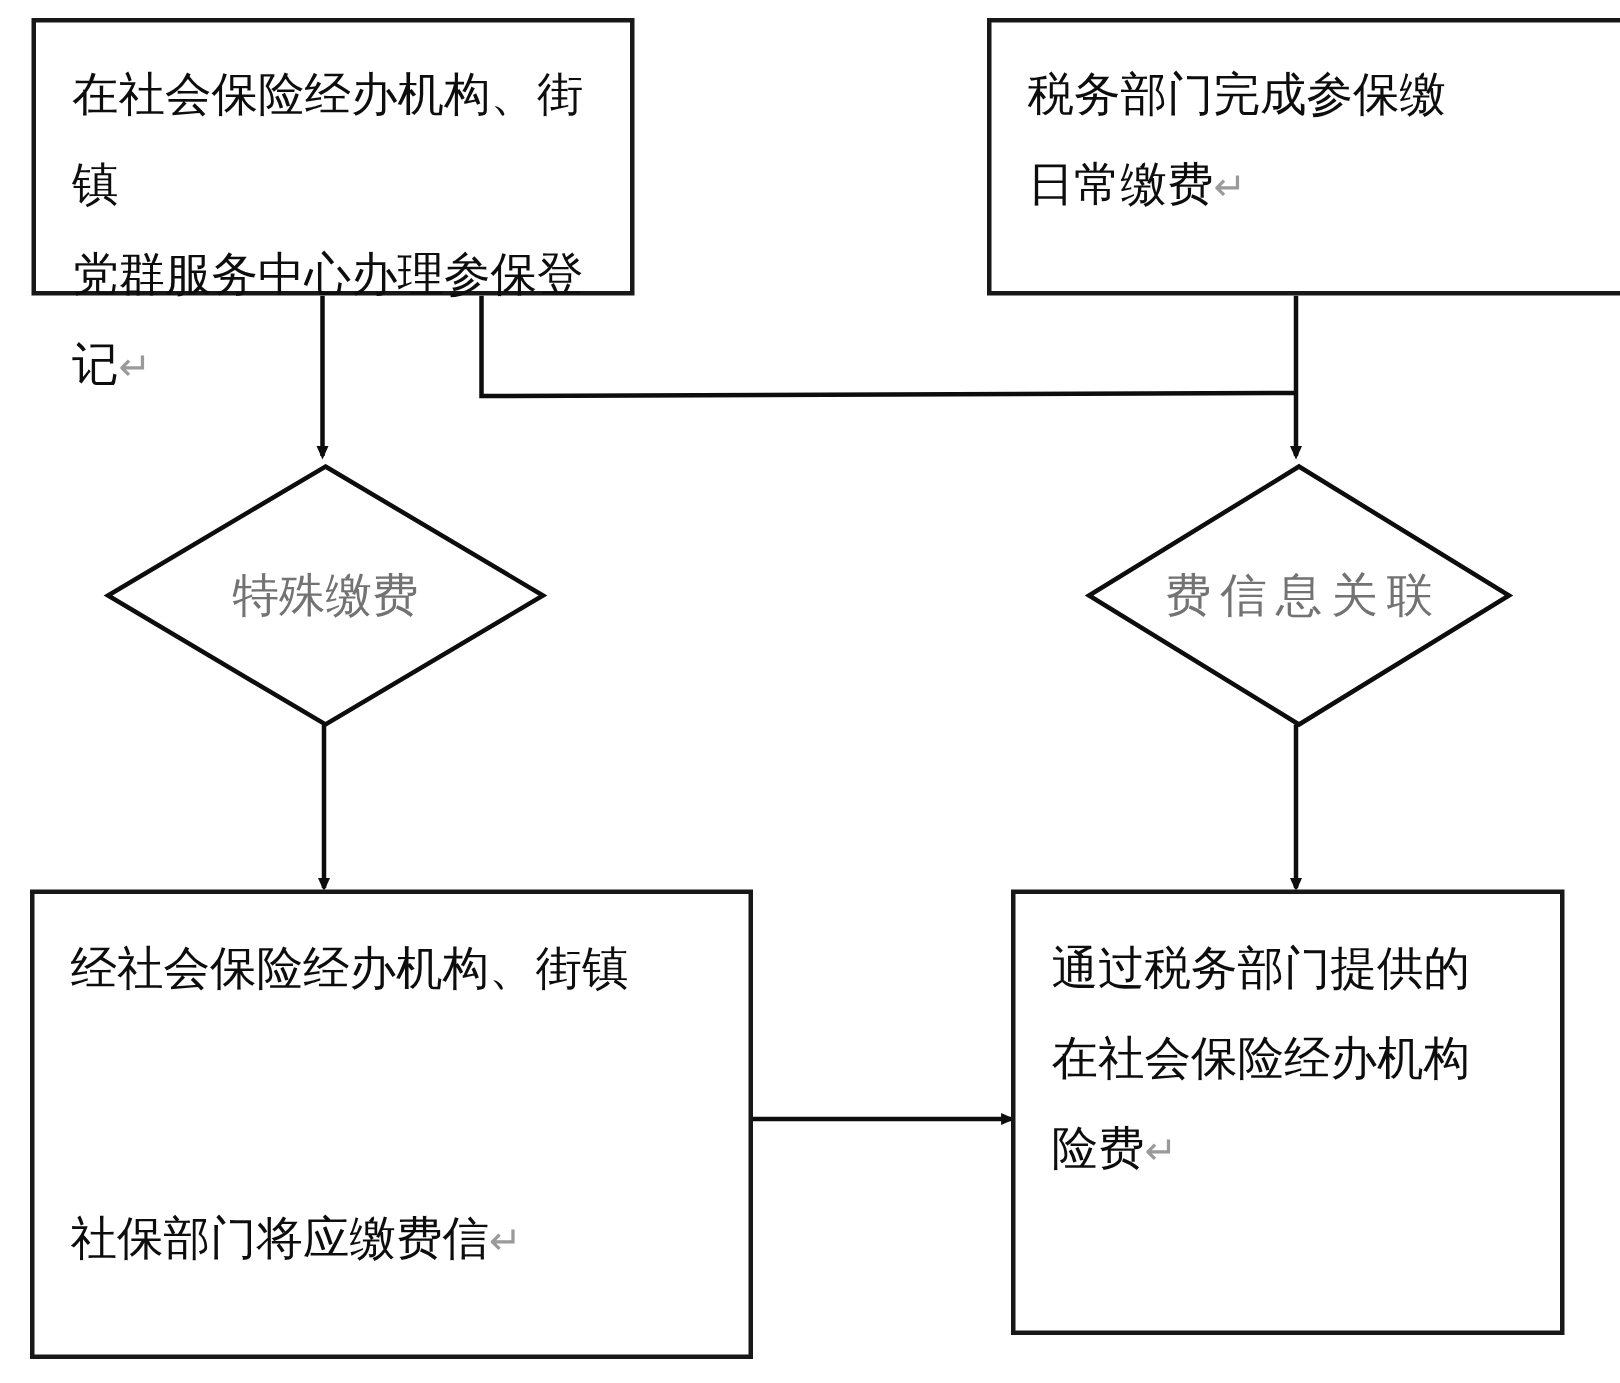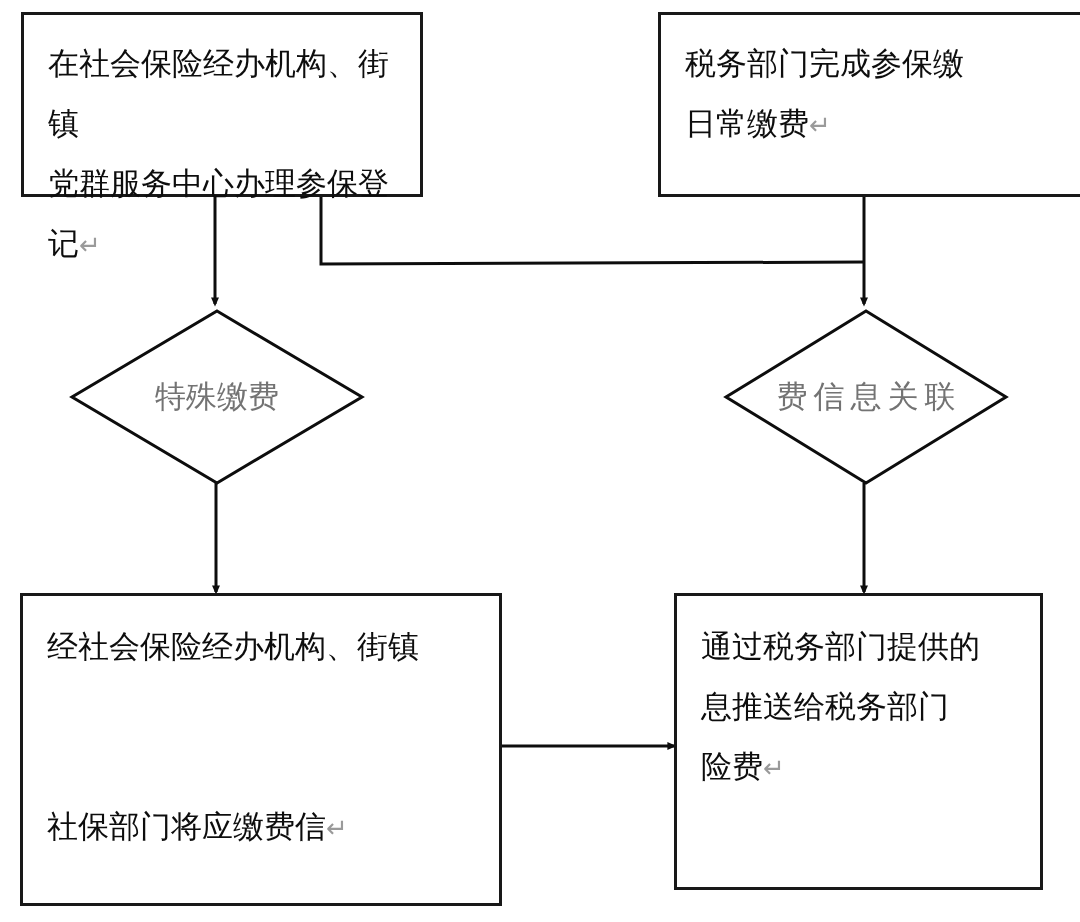--- a/index.html
+++ b/index.html
@@ -147,18 +147,18 @@
       <span>经社会保险经办机构、街镇</span><br>
       <br>
       <br>
       <span>社保部门将应缴费信</span><span class="ret">↵</span>
     </div>
   </div>
 
   <div class="node-box" style="left:674px; top:593px; width:369px; height:297px;">
     <div class="node-text" style="top:20px;">
       <span>通过税务部门提供的</span><br>
-      <span>息推送给税务部门</span><br>
+      <span>在社会保险经办机构</span><br>
       <span>险费</span><span class="ret">↵</span>
     </div>
   </div>
 
 </div>
 
 </body></html>

